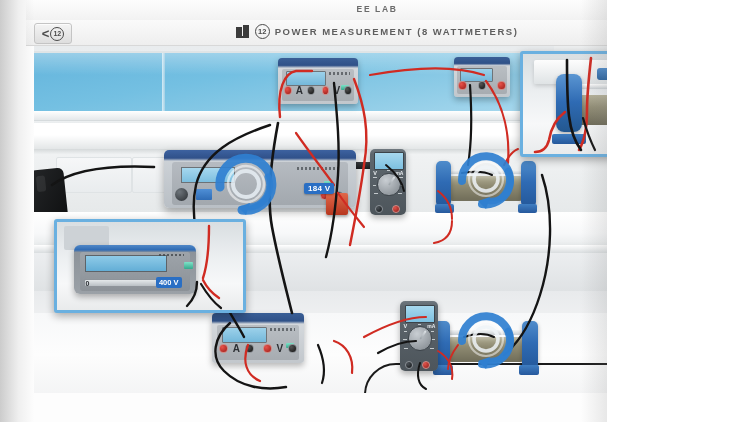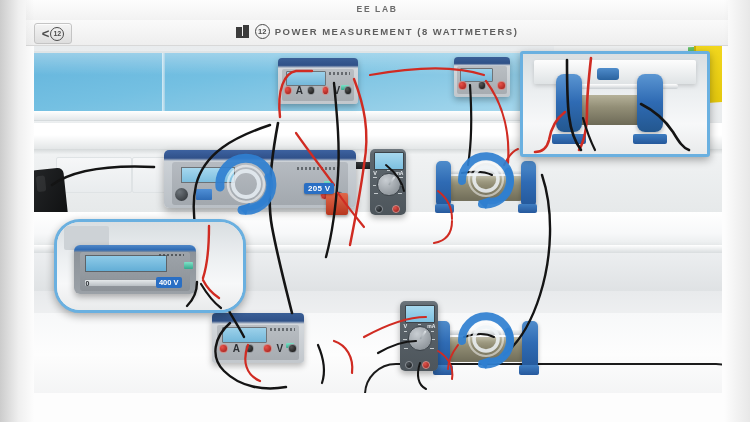--- a/index.html
+++ b/index.html
@@ -1,18 +1,18 @@
 <!DOCTYPE html>
 <html><head>
 <meta charset="utf-8">
 <style>
   html,body{margin:0;padding:0;background:#ffffff;}
   body{width:750px;height:422px;overflow:hidden;font-family:"Liberation Sans",sans-serif;}
 
-  #app{position:relative;width:750px;height:422px;background:#fdfdfd;overflow:hidden;}
+  #app{position:relative;width:607px;height:422px;background:#fdfdfd;overflow:hidden;}
 
   
   .vignette-l{position:absolute;left:0;top:0;width:34px;height:422px;
     background:linear-gradient(to right,rgba(90,90,90,.30),rgba(120,120,120,.10) 55%,rgba(255,255,255,0));
     z-index:40;pointer-events:none;}
   .vignette-r{position:absolute;right:0;top:0;width:26px;height:422px;
     background:linear-gradient(to left,rgba(120,120,120,.16),rgba(255,255,255,0));
     z-index:40;pointer-events:none;}
 
   
@@ -362,21 +362,21 @@
       <svg width="72" height="62" viewBox="0 0 72 62">
         <g fill="none" stroke="#2f7fd0" stroke-linecap="round">
           <path d="M10,34 A26,26 0 1 1 32,57" stroke-width="9" opacity=".92"></path>
           <path d="M58,24 A22,22 0 0 1 40,54" stroke-width="7" opacity=".85"></path>
           <circle cx="36" cy="31" r="13" stroke="#e8eef4" stroke-width="4" opacity=".85"></circle>
           <circle cx="36" cy="31" r="18" stroke="#ffffff" stroke-width="2.5" opacity=".55"></circle>
         </g>
         <polygon points="28,54 40,50 36,62" fill="#2f7fd0"></polygon>
       </svg>
     </div>
-    <div class="volt-tag" style="left:270px;top:138px;">205 V</div>
+    <div class="volt-tag" style="left:270px;top:138px;">184 V</div>
 
     <div class="wattmeter" style="left:244px;top:13px;width:80px;height:46px;">
       <div class="wm-body">
         <div class="wm-face">
           <div class="wm-lcd"></div>
           <div class="wm-brand"></div>
           <div class="wm-led"></div>
           <div class="wm-term">
             <span class="wm-jack red"></span>
             <span class="wm-lbl" style="margin:0 4px;">A</span>
@@ -505,21 +505,21 @@
           <circle cx="32" cy="30" r="17" stroke="#ffffff" stroke-width="2.2" opacity=".5"></circle>
         </g>
         <polygon points="24,52 36,48 32,60" fill="#2f7fd0"></polygon>
       </svg>
     </div>
 
     <div style="position:absolute;left:292px;top:148px;width:22px;height:22px;z-index:8;
                 background:linear-gradient(to bottom,#e0684a,#b7371f);border-radius:2px;
                 box-shadow:0 2px 3px rgba(0,0,0,.3);"></div>
 
-    <div class="inset" style="left:20px;top:174px;width:186px;height:88px;border-radius:26px;">
+    <div class="inset" style="left:20px;top:174px;width:186px;height:88px;">
       <div class="ins-bg"></div>
       <div class="ins-wallblock"></div>
       <div class="insA-dev">
         <div class="insA-face">
           <div class="insA-lcd"></div>
           <div class="insA-brand"></div>
           <div class="insA-track"></div>
           <div class="insA-zero">0</div>
           <div class="insA-tag">400 V</div>
         </div>

